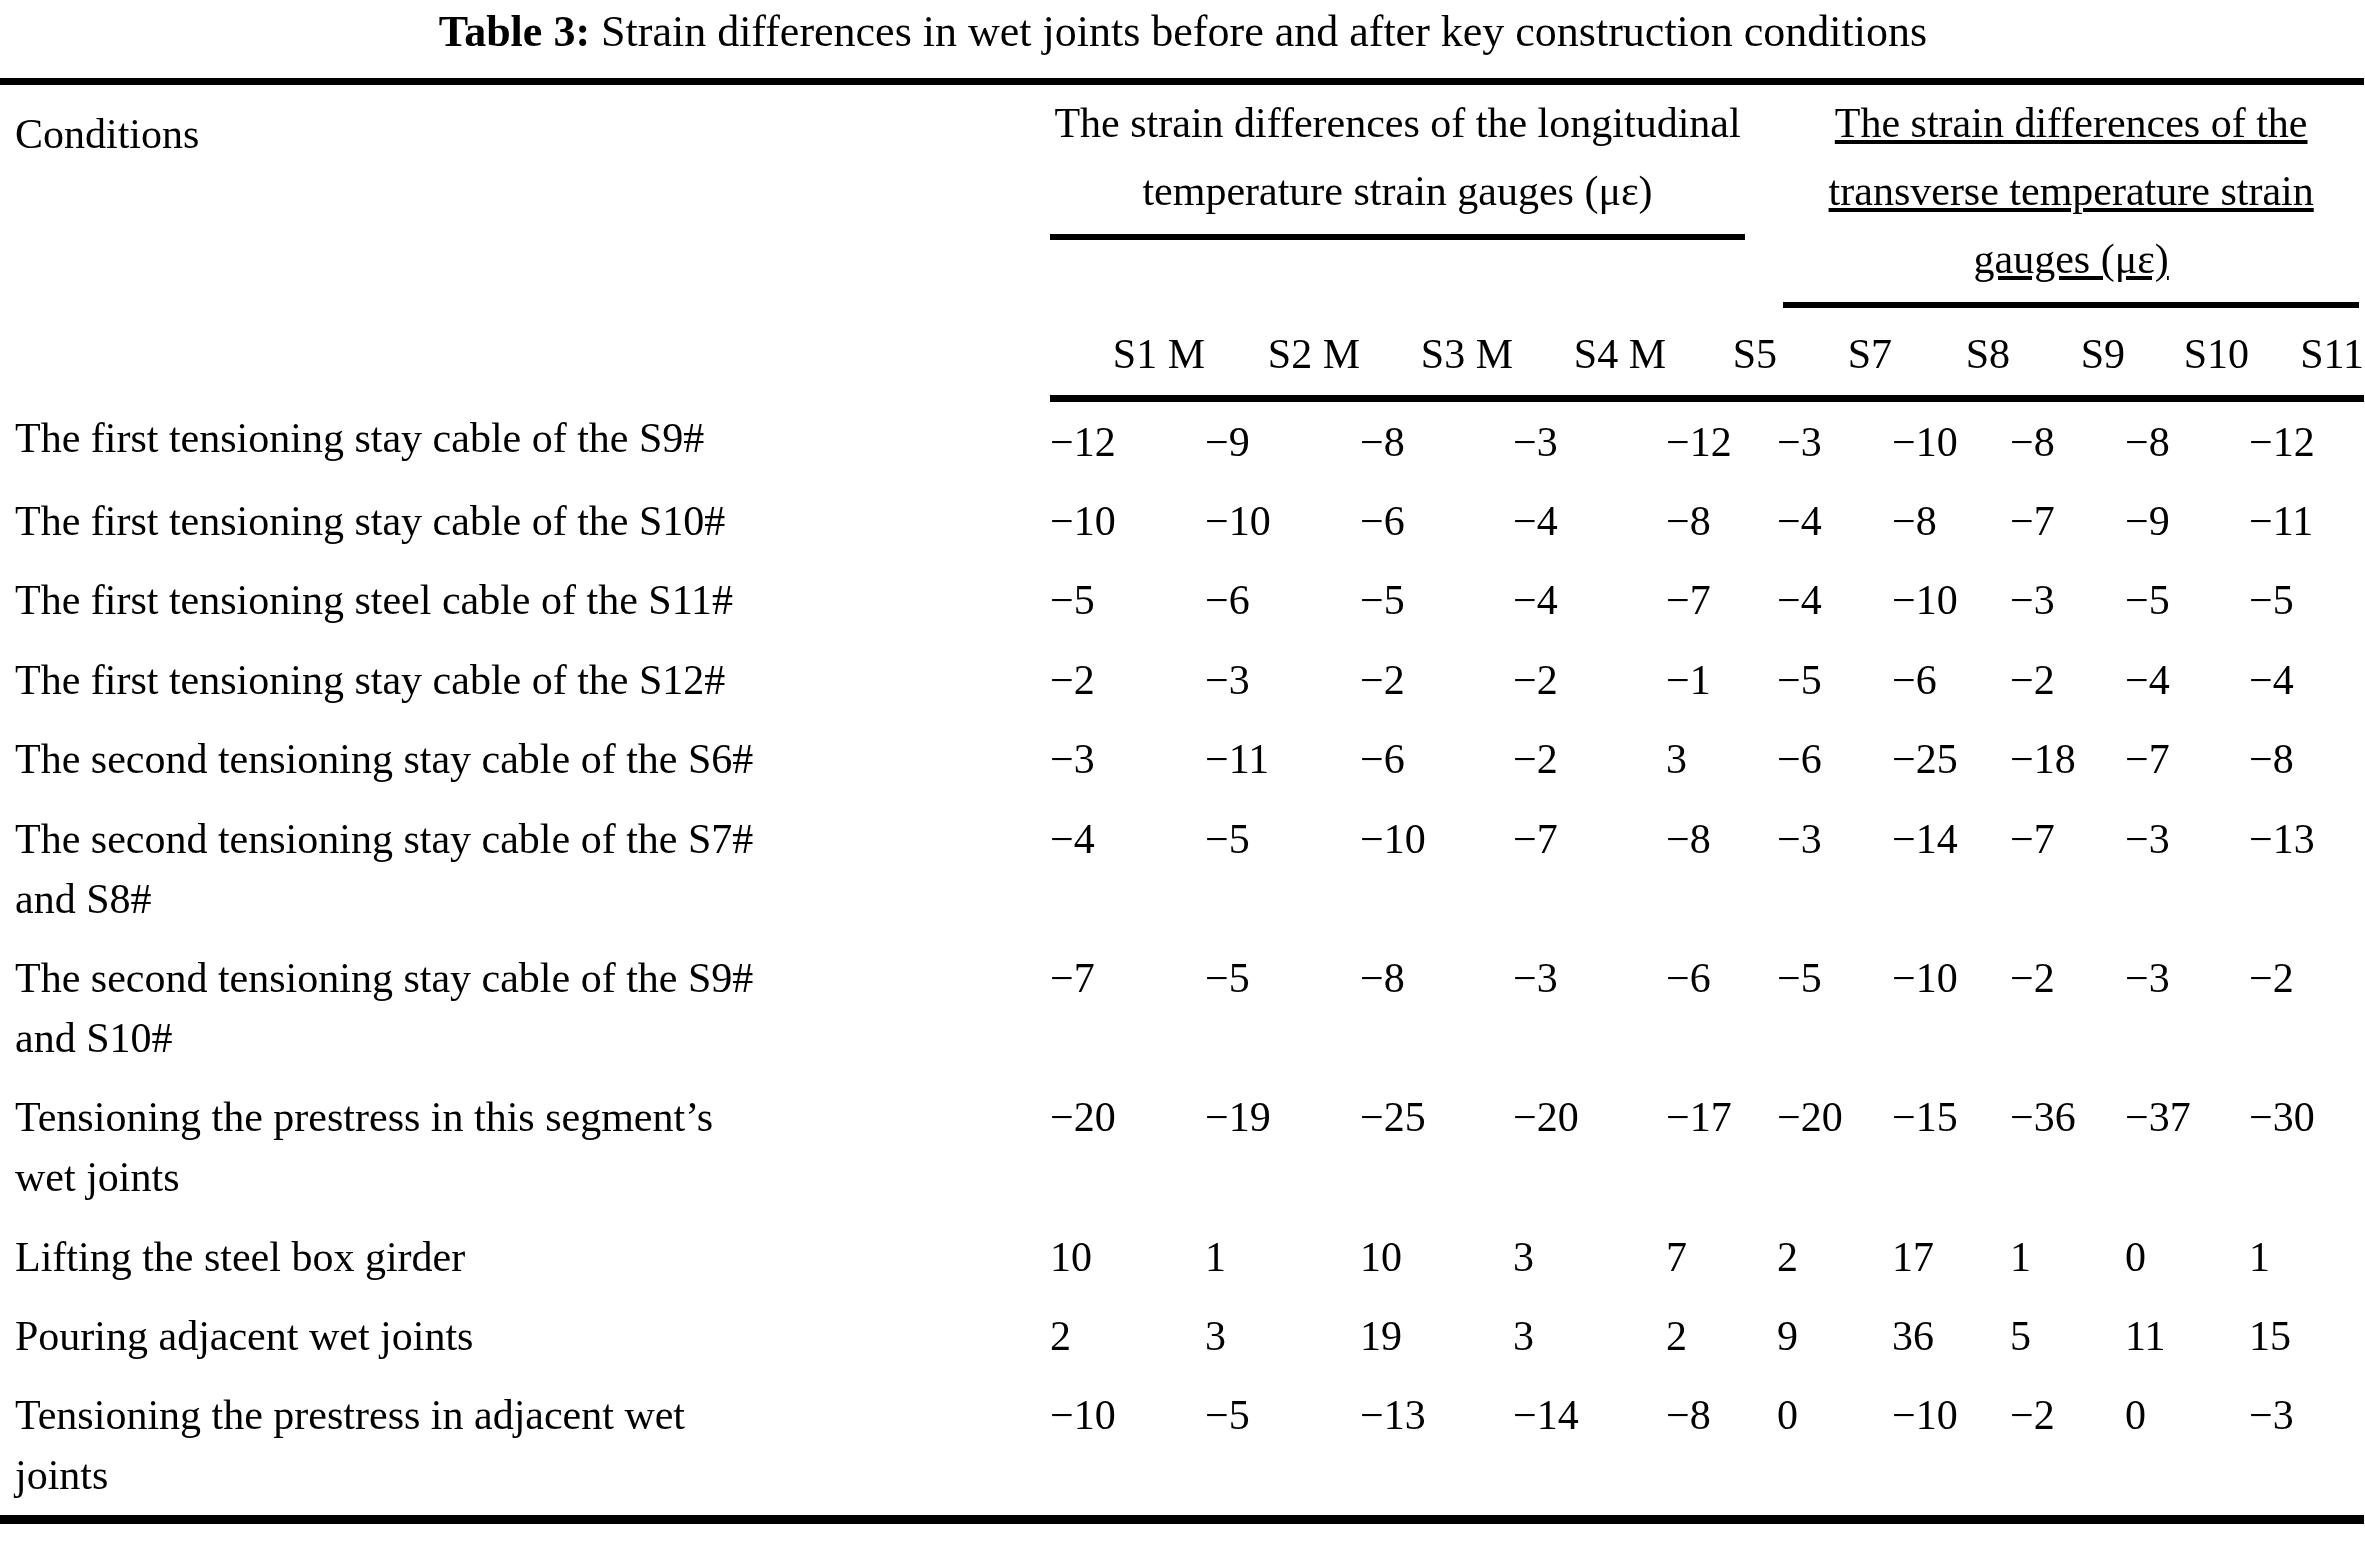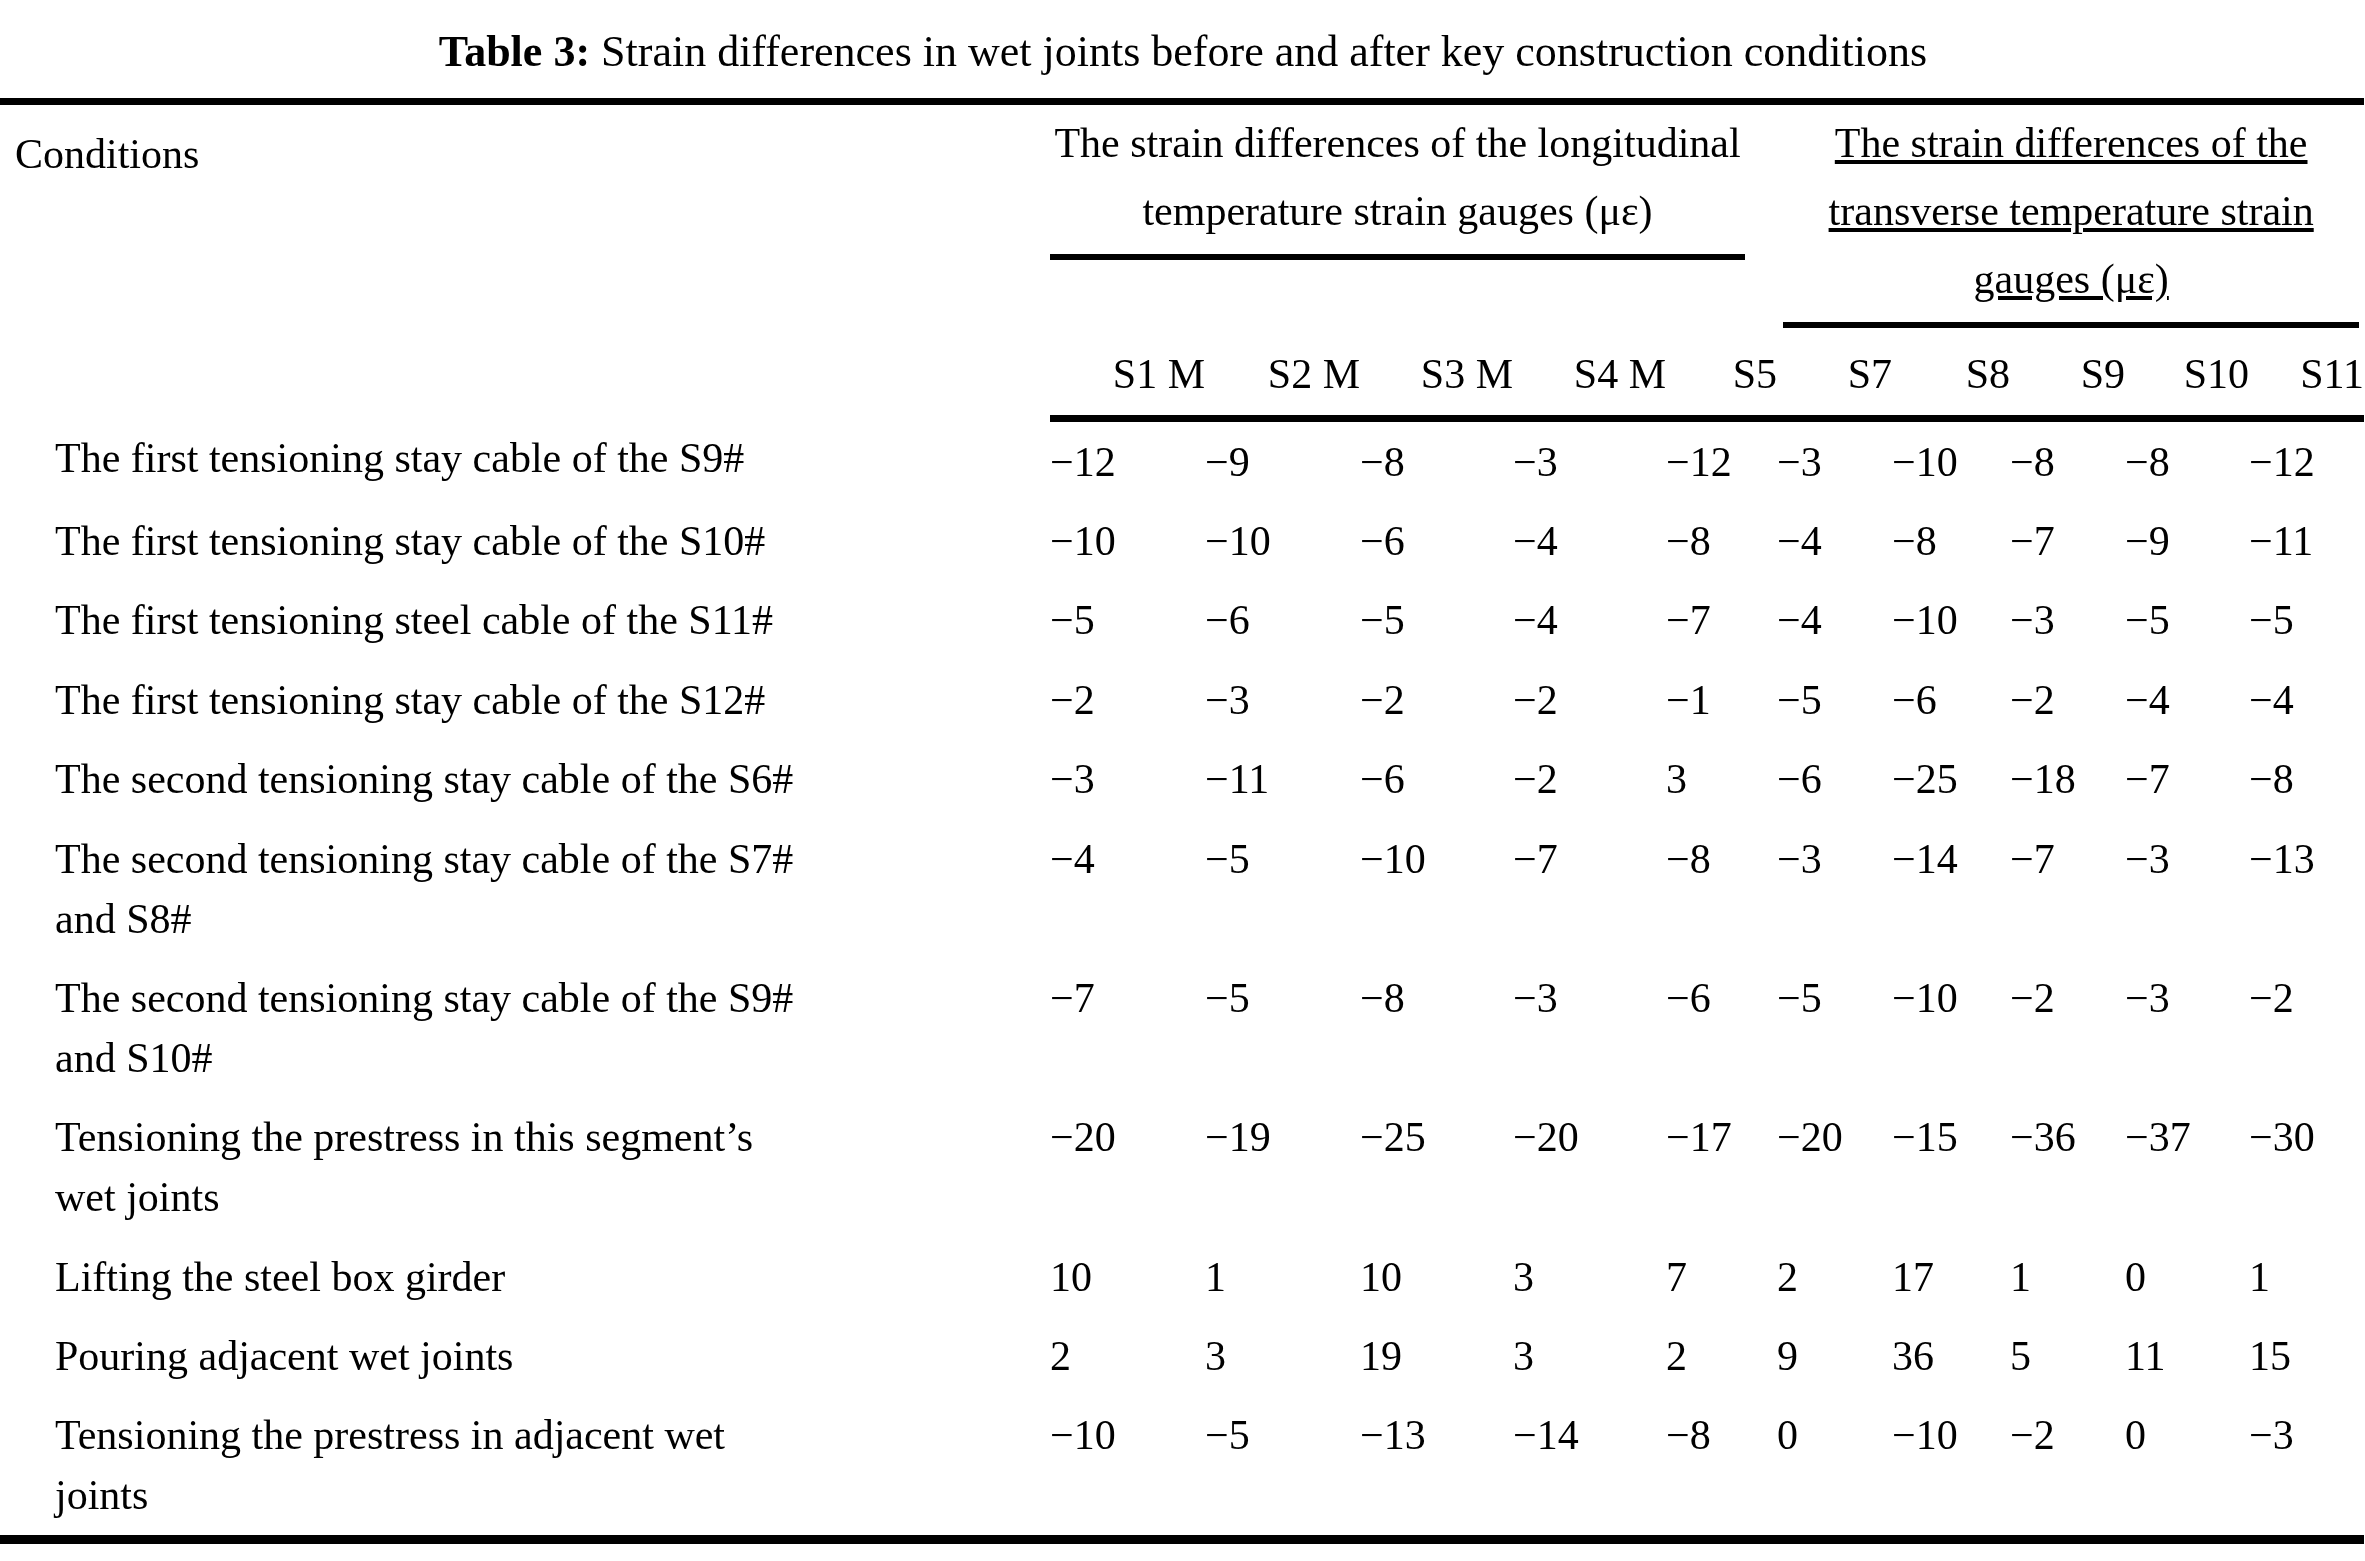--- a/index.html
+++ b/index.html
@@ -10,21 +10,21 @@
   .page {
     position: relative;
     width: 2366px;
     height: 1562px;
     background: #ffffff;
     color: #000000;
     font-family: "Liberation Serif", serif;
     overflow: hidden;
   }
   .title {
-    padding-top: 22px;
+    padding-top: 2px;
     text-align: center;
     font-size: 44px;
     line-height: 60px;
     white-space: nowrap;
   }
   .title .title-label {
     font-weight: bold;
   }
   table.data-table {
     border-collapse: collapse;
@@ -65,21 +65,21 @@
     text-align: right;
   }
   tbody td {
     line-height: 60px;
     padding-top: 9.7px;
     padding-bottom: 9.7px;
   }
   tbody td.cond-cell {
     padding-left: 15px;
   }
-  .cond-line { white-space: nowrap; margin-left: 40px; }
+  .cond-line { white-space: nowrap; }
 </style>
 </head>
 <body>
 
 <div class="page">
 
   <div class="title">
     <span class="title-label">Table 3:</span>
     <span> </span>
     <span class="title-text">Strain differences in wet joints before and after key construction conditions</span>

